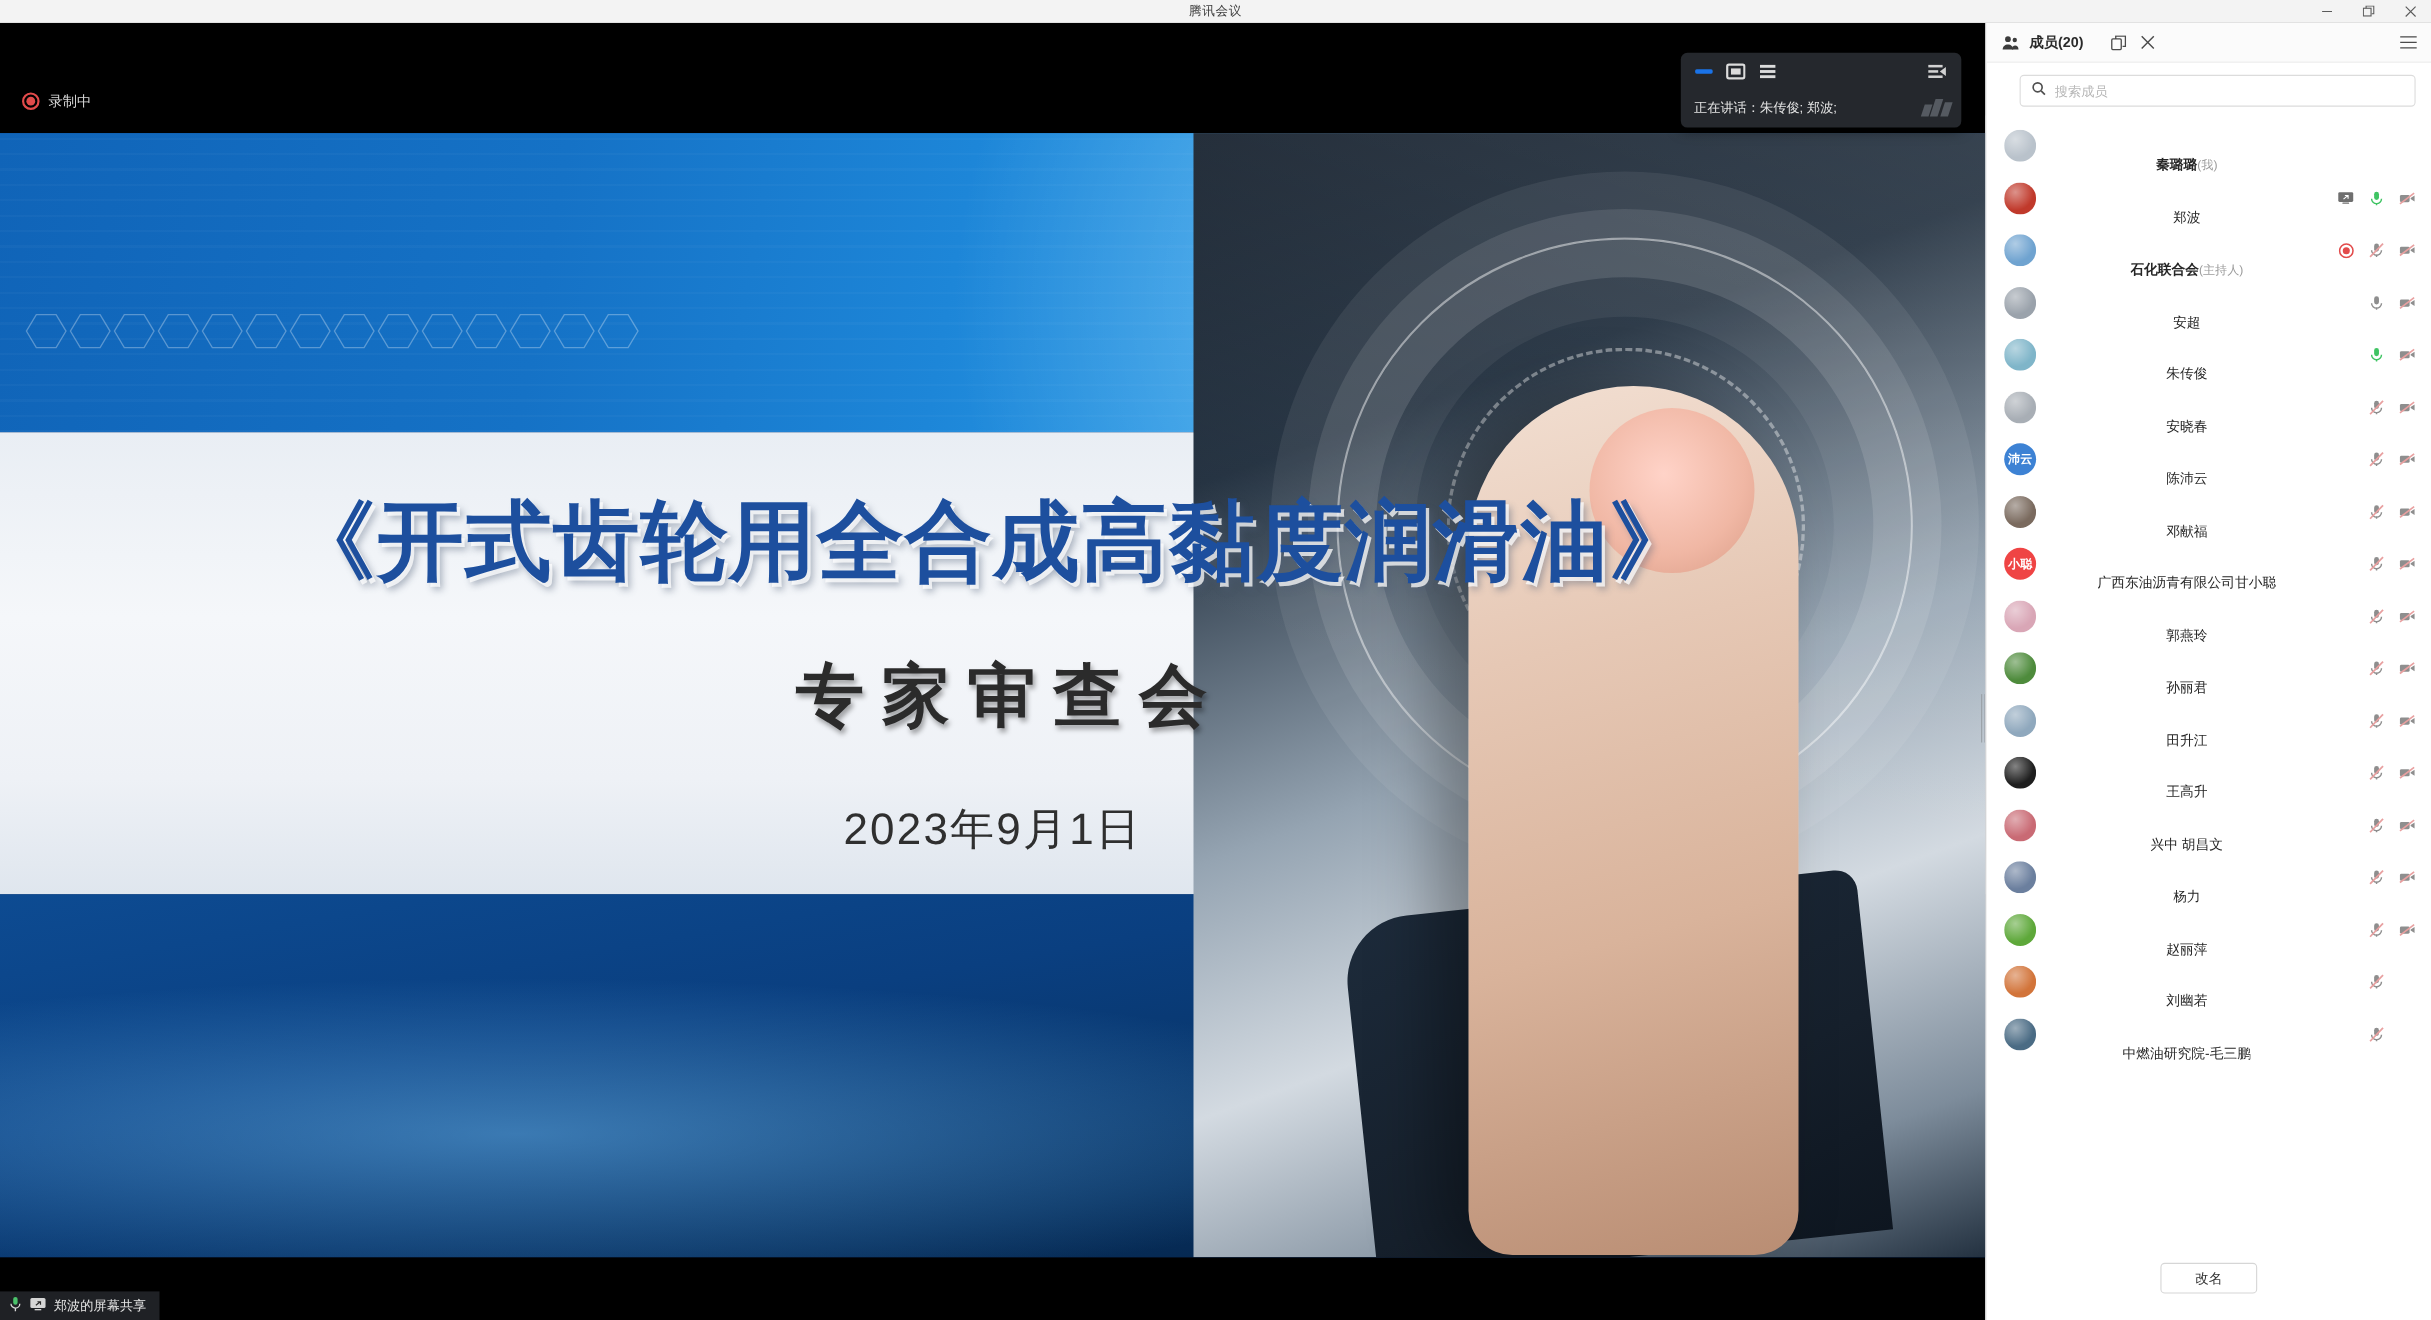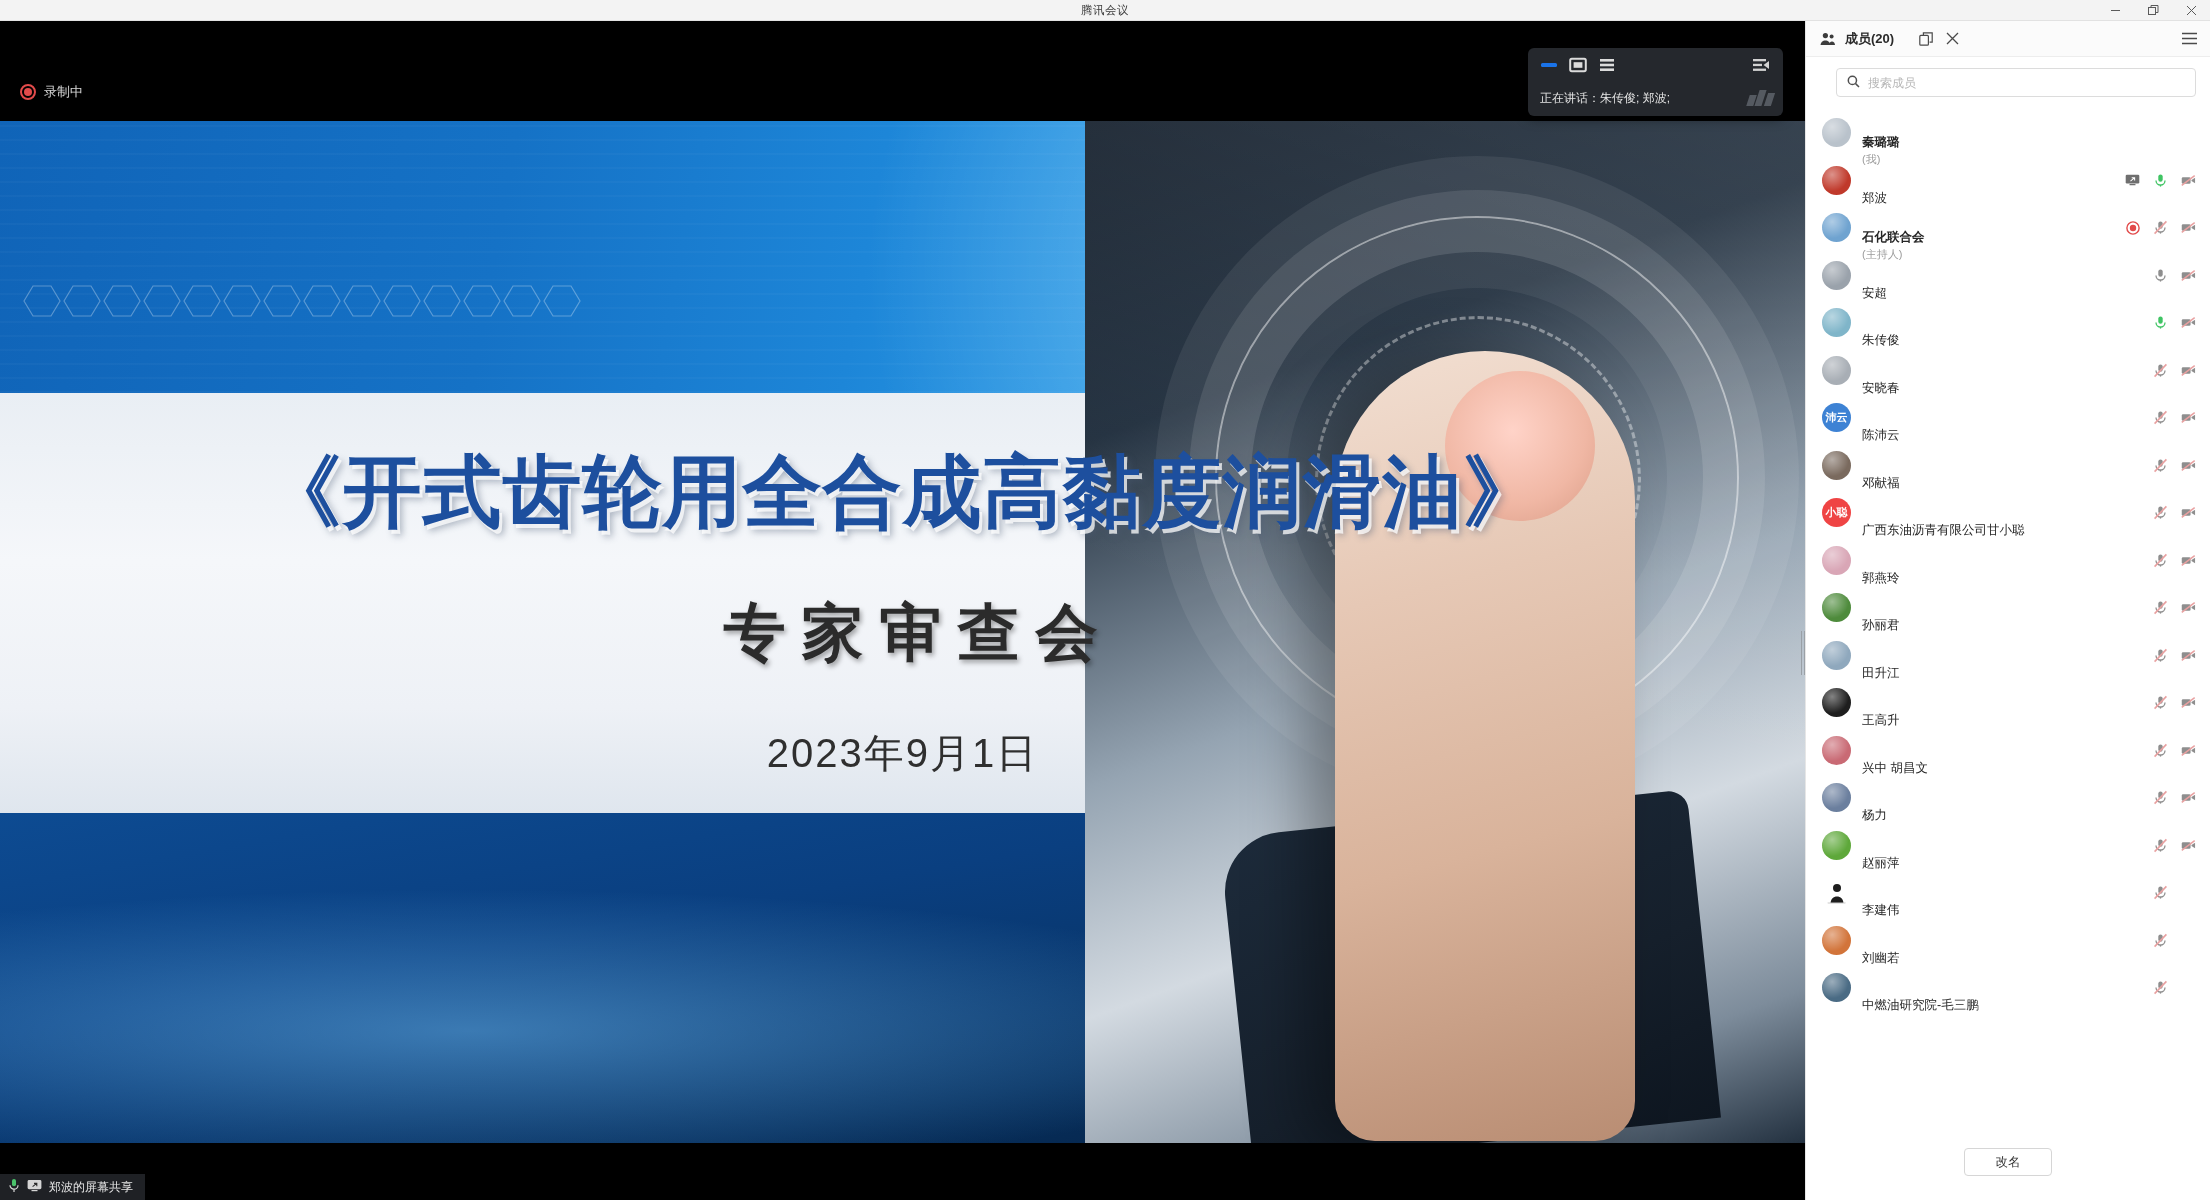--- a/index.html
+++ b/index.html
@@ -223,21 +223,21 @@
     height:47.5px; display:flex; align-items:center;
     padding: 0 14px 0 16px; gap:11px;
   }
   .avatar {
     width:29px; height:29px; border-radius:50%;
     flex:0 0 29px; overflow:hidden;
     display:flex; align-items:center; justify-content:center;
     font-size:11px; color:#fff; font-weight:600;
     background:#c8cdd3;
   }
-  .pname-wrap { flex:1; min-width:0; display:flex; flex-direction:column; justify-content:center;margin-top:36px; }
+  .pname-wrap { flex:1; min-width:0; display:flex; flex-direction:row; justify-content:center;margin-top:36px; }
   .pname { font-size:12.5px; color:#262626; white-space:nowrap; overflow:hidden; text-overflow:ellipsis; }
   .pname.bold { font-weight:600; }
   .ptag { font-size:11px; color:#9b9b9b; margin-top:1px; }
   .picons { display:flex; align-items:center; gap:13px; flex:0 0 auto; }
   .picons .slot { width:15px; height:15px; display:flex; align-items:center; justify-content:center; }
 
   .panel-foot {
     position:absolute; bottom:0; left:0; right:0; height:76px;
     display:flex; align-items:center; justify-content:center;
   }
@@ -813,44 +813,20 @@
           <span class="slot">
             <svg width="16" height="13" viewBox="0 0 16 13">
       <rect x="0.8" y="3" width="9.4" height="7" rx="1.4" fill="#8e8e8e"></rect>
       <path d="M11.2 6l3.8-2.4v5.8L11.2 7z" fill="#8e8e8e"></path>
       <path d="M0.8 11.6L14.6 1.2" stroke="#e8a0a0" stroke-width="1.6"></path>
     </svg>
           </span>
         </div>
       </div>
       <div class="prow">
-        <div class="avatar" style="background: rgb(255, 255, 255);">
-          <svg width="20" height="22" viewBox="0 0 20 22">
-     <circle cx="10" cy="6" r="4" fill="#1e1e1e"></circle>
-     <path d="M3.6 21c0-4 2.9-6.6 6.4-6.6S16.4 17 16.4 21z" fill="#1e1e1e"></path>
-     <path d="M0.6 21h18" stroke="#c9c9c9" stroke-width="1"></path>
-          </svg>
-        </div>
-        <div class="pname-wrap">
-          <div class="pname">李建伟</div>
-        </div>
-        <div class="picons">
-          <span class="slot"></span>
-          <span class="slot">
-            <svg width="15" height="15" viewBox="0 0 15 15">
-      <rect x="5.3" y="1.4" width="4.4" height="7.4" rx="2.2" fill="#8e8e8e"></rect>
-      <path d="M3 7.6a4.5 4.5 0 009 0" fill="none" stroke="#8e8e8e" stroke-width="1.3"></path>
-      <path d="M7.5 11.6V13.6" stroke="#8e8e8e" stroke-width="1.3"></path>
-      <path d="M1.6 13.6L13.4 1.4" stroke="#e8a0a0" stroke-width="1.6"></path>
-    </svg>
-          </span>
-          <span class="slot"></span>
-        </div>
-      </div>
-      <div class="prow">
         <div class="avatar" style="background: radial-gradient(circle at 35% 30%, rgba(255, 255, 255, 0.45), rgba(255, 255, 255, 0) 60%), rgb(210, 116, 58);"></div>
         <div class="pname-wrap">
           <div class="pname">刘幽若</div>
         </div>
         <div class="picons">
           <span class="slot"></span>
           <span class="slot">
             <svg width="15" height="15" viewBox="0 0 15 15">
       <rect x="5.3" y="1.4" width="4.4" height="7.4" rx="2.2" fill="#8e8e8e"></rect>
       <path d="M3 7.6a4.5 4.5 0 009 0" fill="none" stroke="#8e8e8e" stroke-width="1.3"></path>

